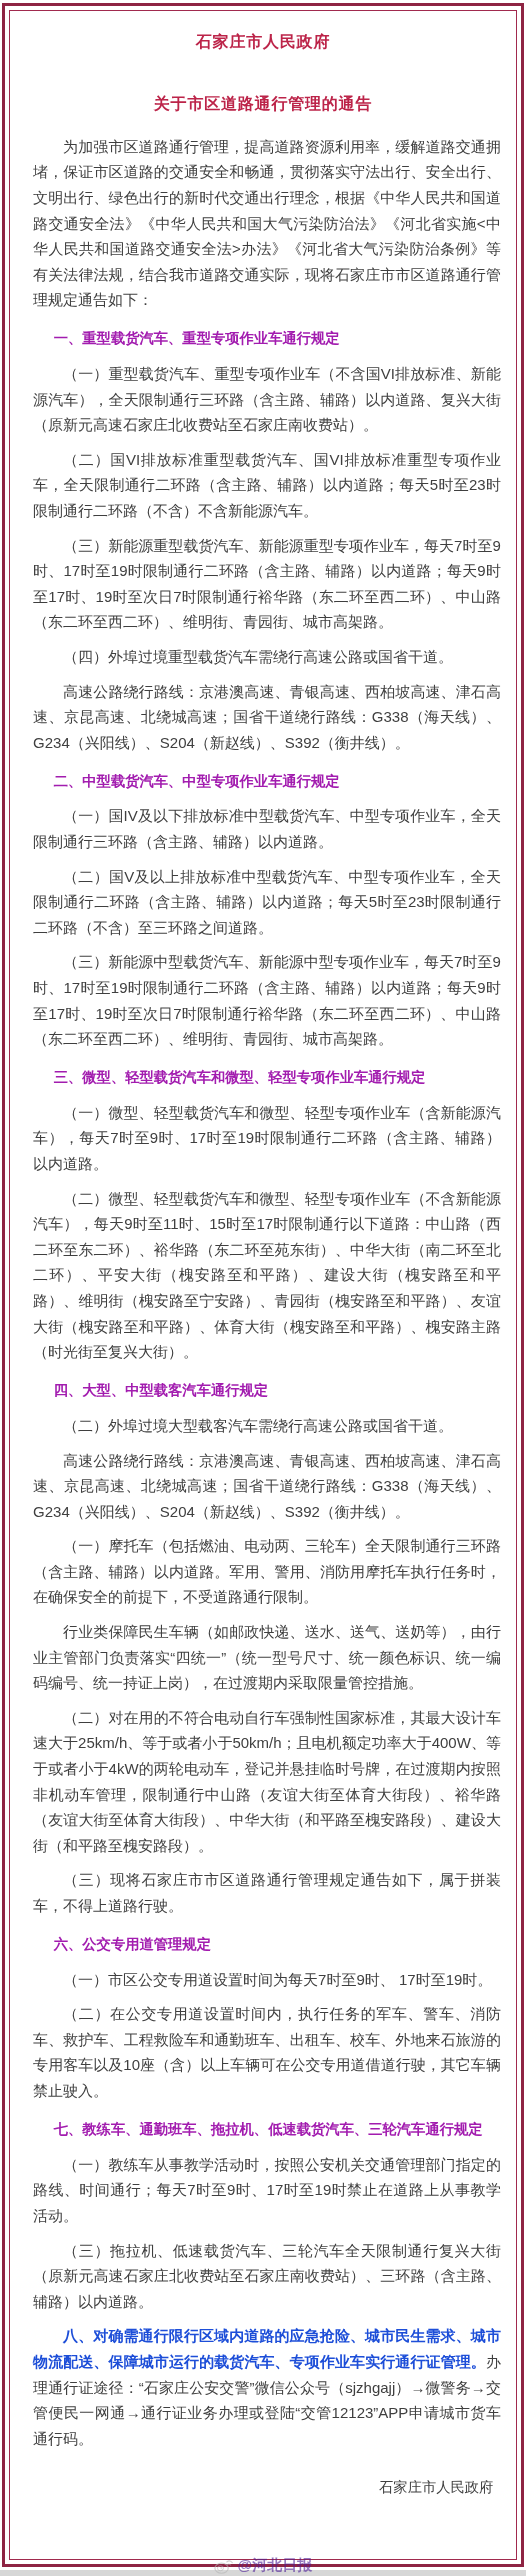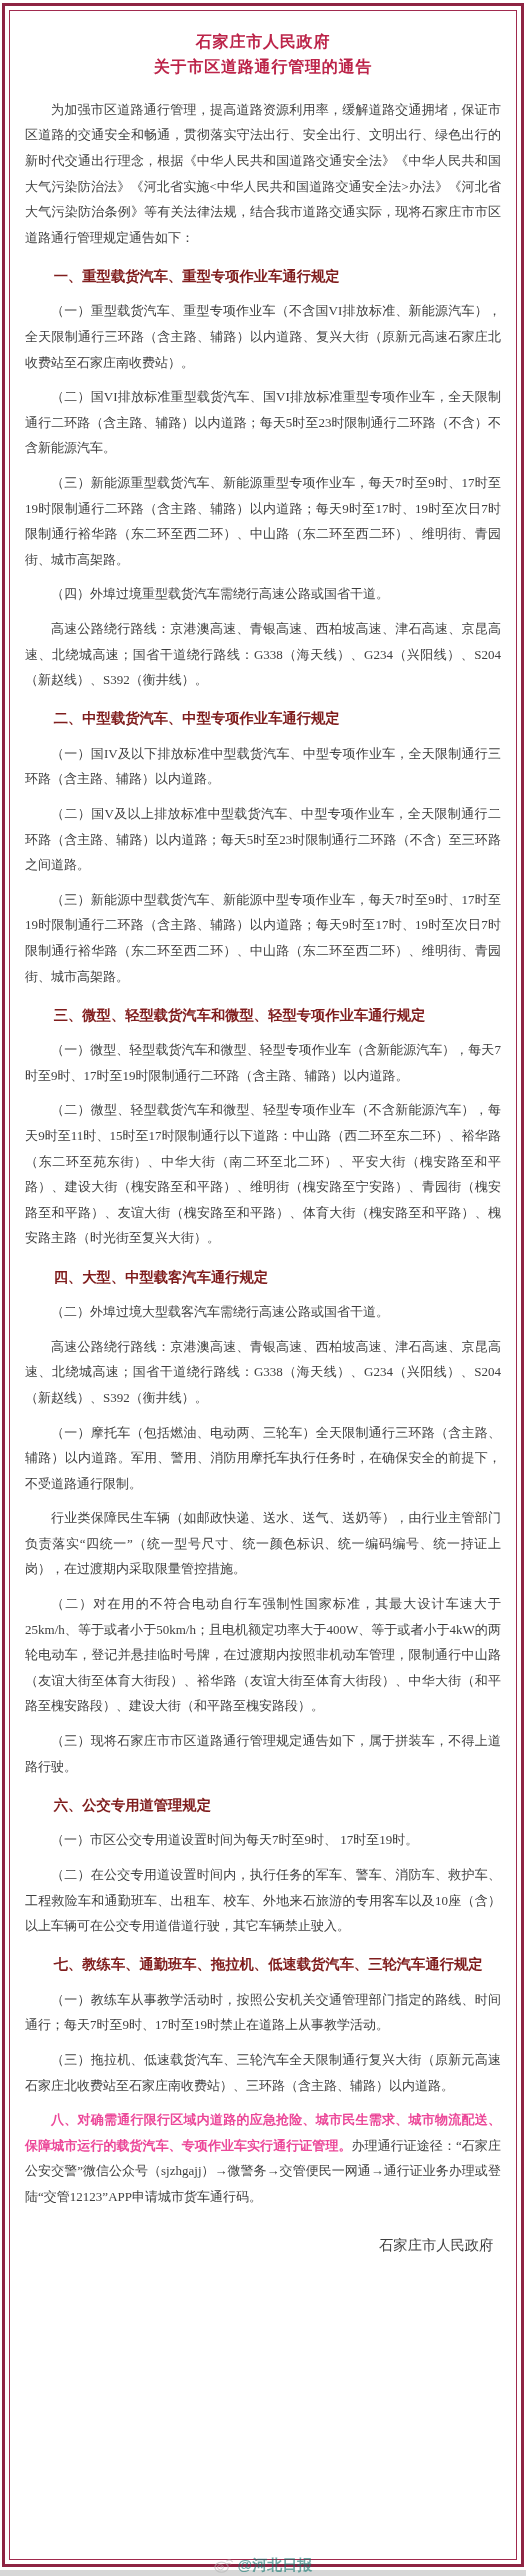--- a/index.html
+++ b/index.html
@@ -17,45 +17,44 @@
   }
   .frame-inner{
     position:absolute;top:3.8px;left:3.8px;right:3.8px;bottom:3.8px;
     border:1.5px solid #a12a4e;
     box-sizing:border-box;
     padding:13.5px 15px 7.5px 15px;
     overflow:hidden;
   }
   .doc-title{
     color:#bc2449;font-weight:bold;font-size:16px;line-height:25px;
-    text-align:center;letter-spacing:0.8px;
+    text-align:center;letter-spacing:0.8px;margin-top:37px;
   }
   .doc-title.first{margin-top:4.5px;}
   .doc-title.last{margin-bottom:18px;}
   p.body{
-    color:#3f3f3f;font-size:13px;line-height:25.6px;
+    color:#3f3f3f;font-size:15px;line-height:25.6px;
     text-indent:2em;text-align:justify;
-    margin:0 0 9px 0;
-    font-family:Liberation Serif, serif;
+    margin:0 0 9px 8px;
   }
   h2.sec{
-    color:#7f1d1d;font-size:14.3px;line-height:25.6px;font-weight:bold;
+    color:#a21caf;font-size:14.3px;line-height:25.6px;font-weight:bold;
     text-indent:2em;text-align:justify;
     margin:13.5px 0 9px 0;
   }
-  .lead-bold{color:#ec4899;font-weight:bold;}
+  .lead-bold{color:#1d4ed8;font-weight:bold;}
   .sig-block{margin-top:19.5px;}
   .sig-line{
     color:#3f3f3f;font-size:14.3px;line-height:33px;
     text-align:right;padding-right:7.5px;
   }
   .watermark{
     position:absolute;bottom:1.5px;left:50%;transform:translateX(-50%);
-    display:flex;align-items:center;gap:3.8px;
-    color:#0f766e;opacity:.6;font-size:15px;font-weight:bold;
+    display:flex;align-items:flex-end;gap:3.8px;
+    color:#4c1d95;opacity:.6;font-size:15px;font-weight:bold;
     z-index:9;white-space:nowrap;
   }
 </style>
 </head>
 <body>
 
 <div class="paper"></div>
 
 <div class="frame-outer">
   <div class="frame-inner">

